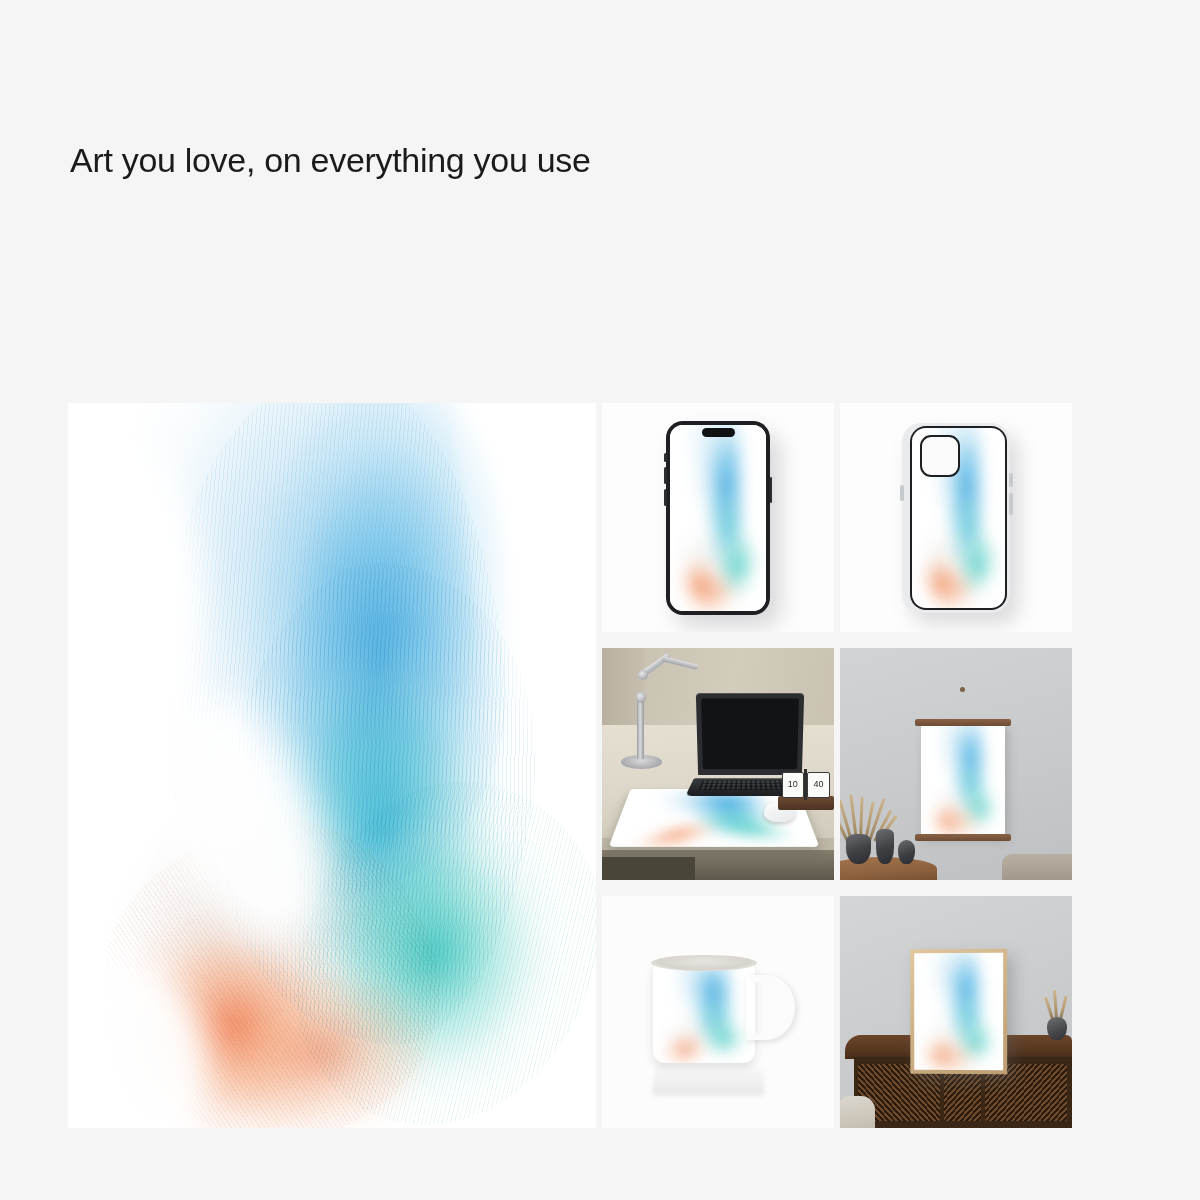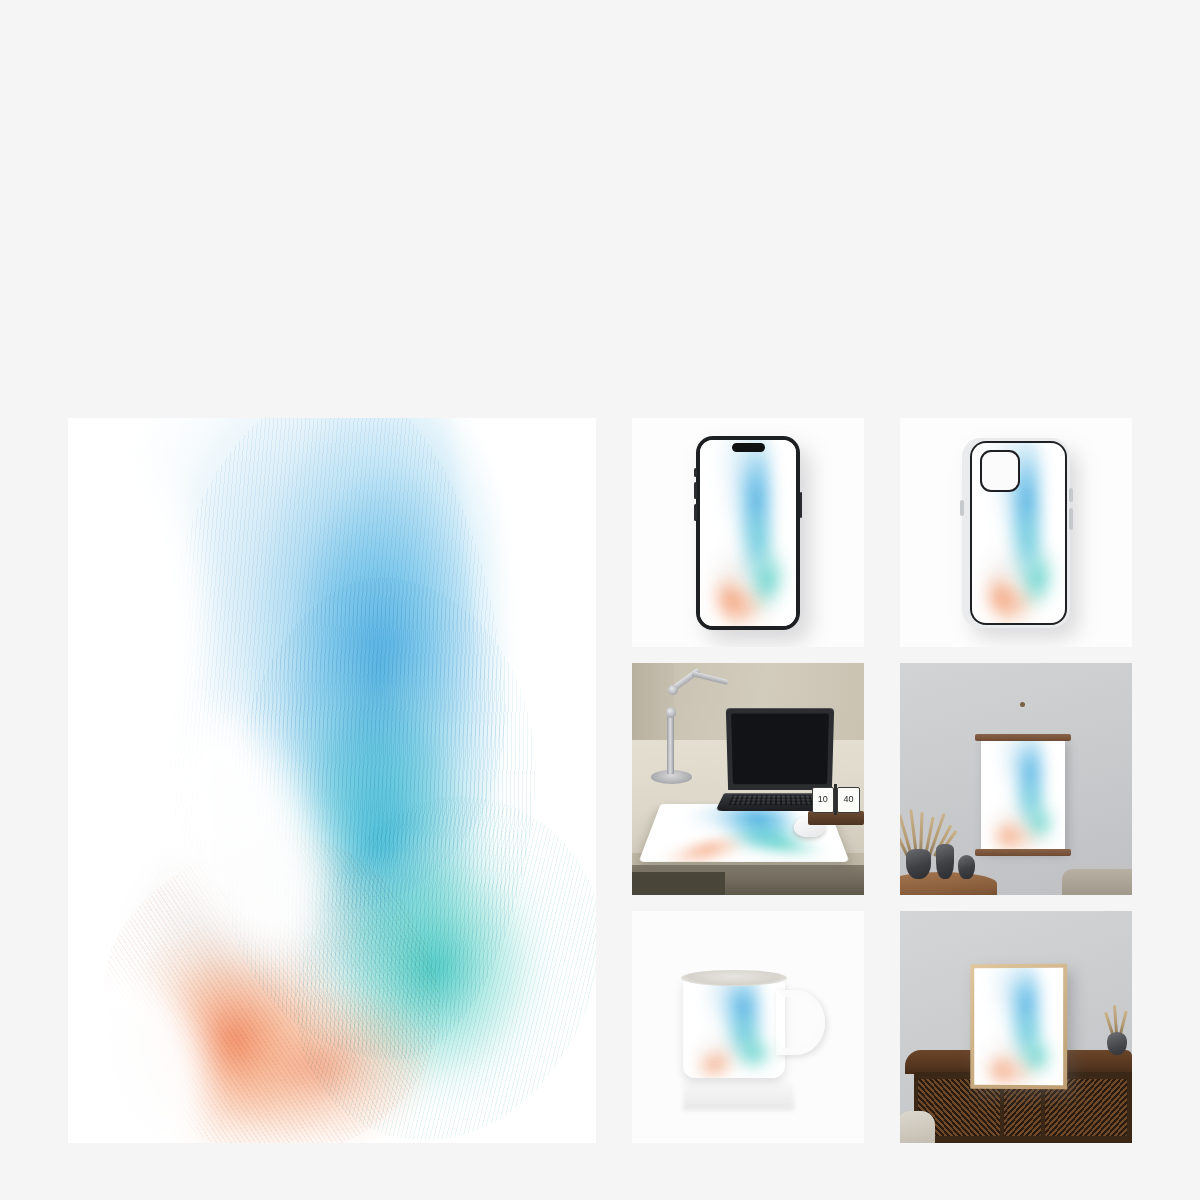--- a/index.html
+++ b/index.html
@@ -47,27 +47,27 @@
     letter-spacing: -0.3px;
     color: #1b1b1b;
     line-height: 1.2;
     white-space: nowrap;
   }
 
   
   .gallery {
     position: absolute;
     left: 68px;
-    top: 418px;
+    top: 403px;
     width: 1064px;
     height: 728px;
     display: grid;
     grid-template-columns: 528px 232px 232px;
     grid-template-rows: 229px 232px 232px;
-    gap: 16px 36px;
+    gap: 16px 6px;
   }
 
   .tile {
     position: relative;
     overflow: hidden;
     background: #ffffff;
   }
 
   .tile-hero {
     grid-column: 1;
@@ -728,20 +728,21 @@
     background: linear-gradient(170deg, #ddd8ce 0%, #c3bdb1 100%);
     border-radius: 12px 14px 0 0;
   }
 </style>
 </head>
 <body>
 
 <div class="page">
 
   <div class="header">
+    <div class="subhead">Art you love, on everything you use</div>
   </div>
 
   <div class="gallery">
 
     <div class="tile tile-hero">
       <div class="art">
         <div class="hero-wash-1"></div>
         <div class="hero-wash-2"></div>
         <div class="hero-wash-3"></div>
         <div class="hero-wash-teal"></div>

